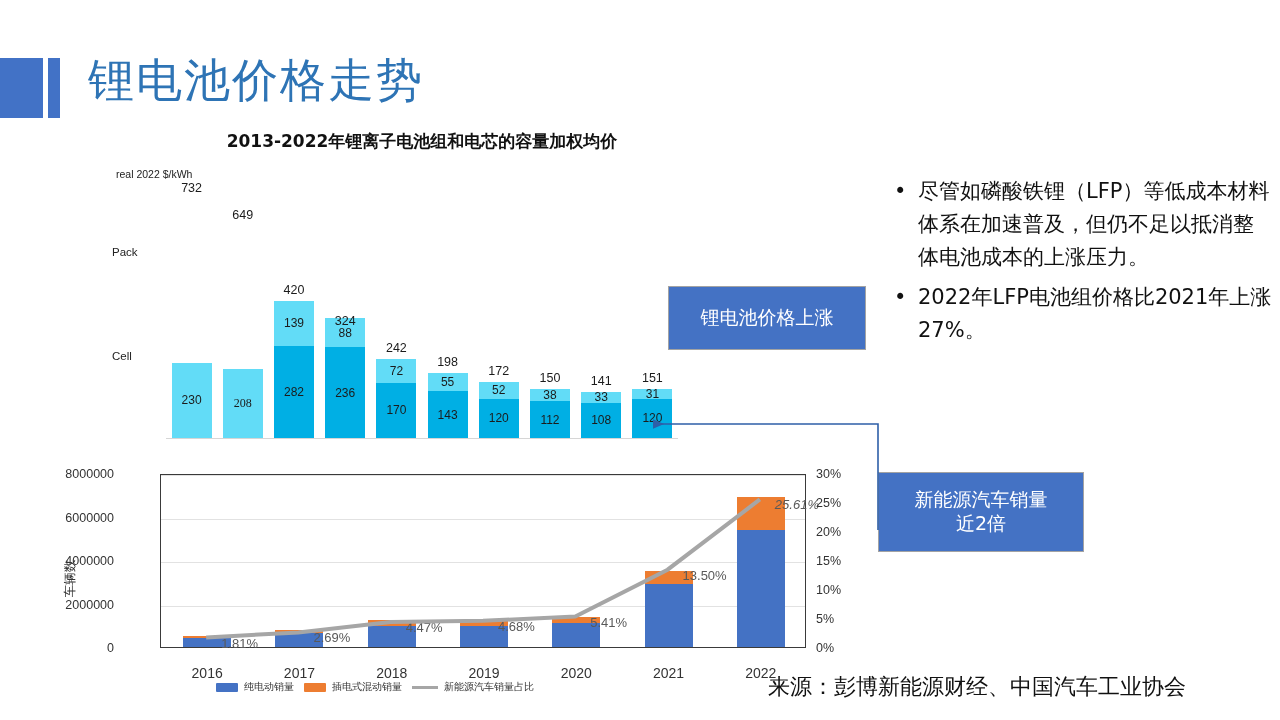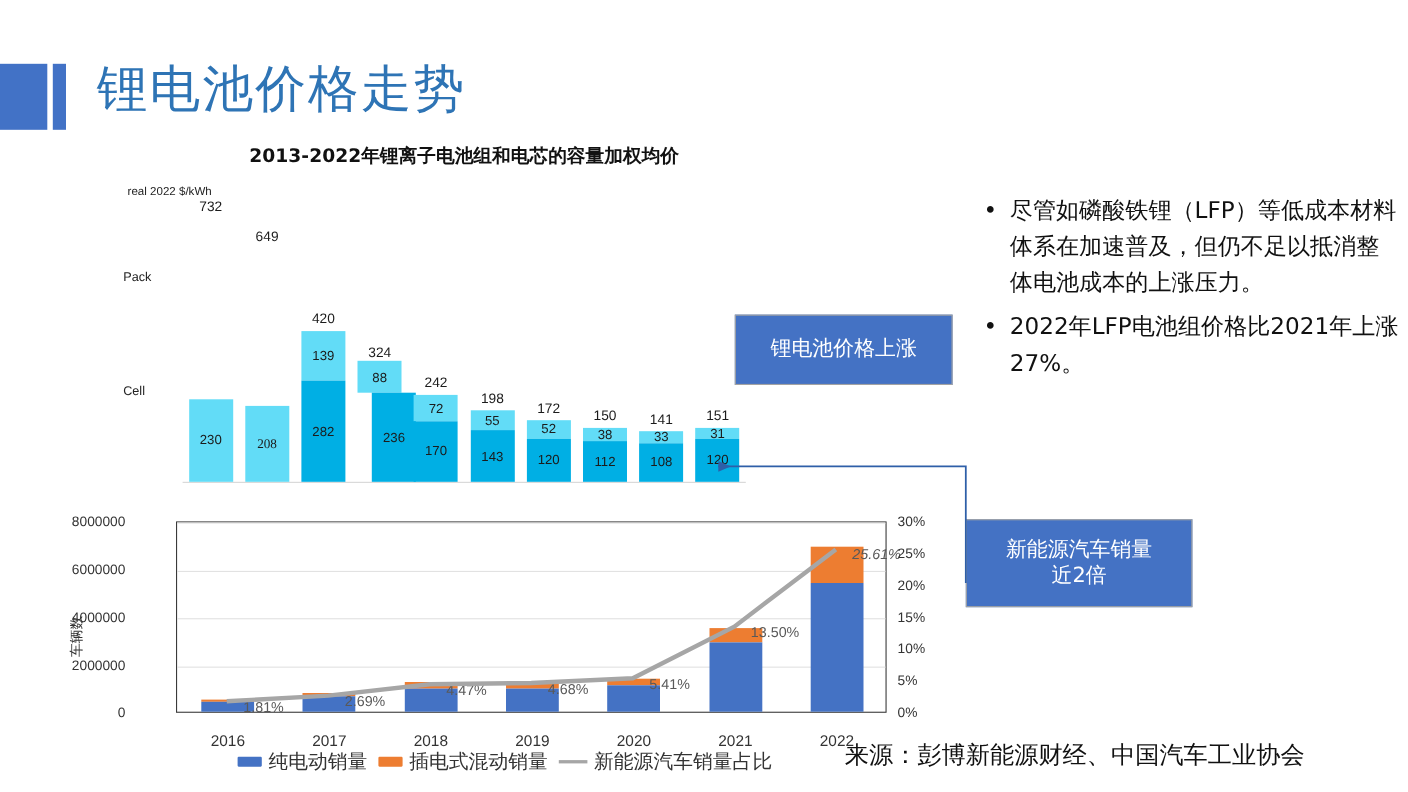--- a/index.html
+++ b/index.html
@@ -102,21 +102,21 @@
   .nev-dlabel{
     position:absolute;font-size:13px;color:#595959;white-space:nowrap;
     transform:translate(0,-50%);
   }
   #nev-line{position:absolute;left:116px;top:8px;width:646px;height:174px;}
 
   
   #nev-legend{
     position:absolute;left:216px;top:680px;
     display:flex;align-items:center;gap:10px;
-    font-size:18px;color:#333;
+    font-size:10px;color:#333;
   }
   .leg-item{display:flex;align-items:center;gap:6px;}
   .leg-sw{width:22px;height:9px;border-radius:1px;}
   .leg-sw.bev{background:#4472C4;}
   .leg-sw.phev{background:#ED7D31;}
   .leg-sw.line{height:3px;width:26px;background:#A6A6A6;border-radius:0;}
 
   
   #source{
     position:absolute;left:768px;top:672px;
@@ -171,21 +171,21 @@
           </div>
           <div class="bnef-total" style="bottom: 141.379px;">420</div>
           <div class="bnef-xlab">2015</div>
           <div class="bnef-tickline" style="left: 0px;"></div>
         </div>
         <div class="bnef-group" style="left: 153.6px; width: 51.2px;">
           <div class="bnef-stack">
             <div class="bnef-seg pack" style="height: 28.7158px;">
               <span>88</span>
             </div>
-            <div class="bnef-seg cell" style="height: 81px; margin-left: 13px;">
+            <div class="bnef-seg cell" style="height: 91px;">
               <span>236</span>
             </div>
           </div>
           <div class="bnef-total" style="bottom: 109.726px;">324</div>
           <div class="bnef-xlab">2016</div>
           <div class="bnef-tickline" style="left: 0px;"></div>
         </div>
         <div class="bnef-group" style="left: 204.8px; width: 51.2px;">
           <div class="bnef-stack">
             <div class="bnef-seg pack" style="height: 23.4947px;">

